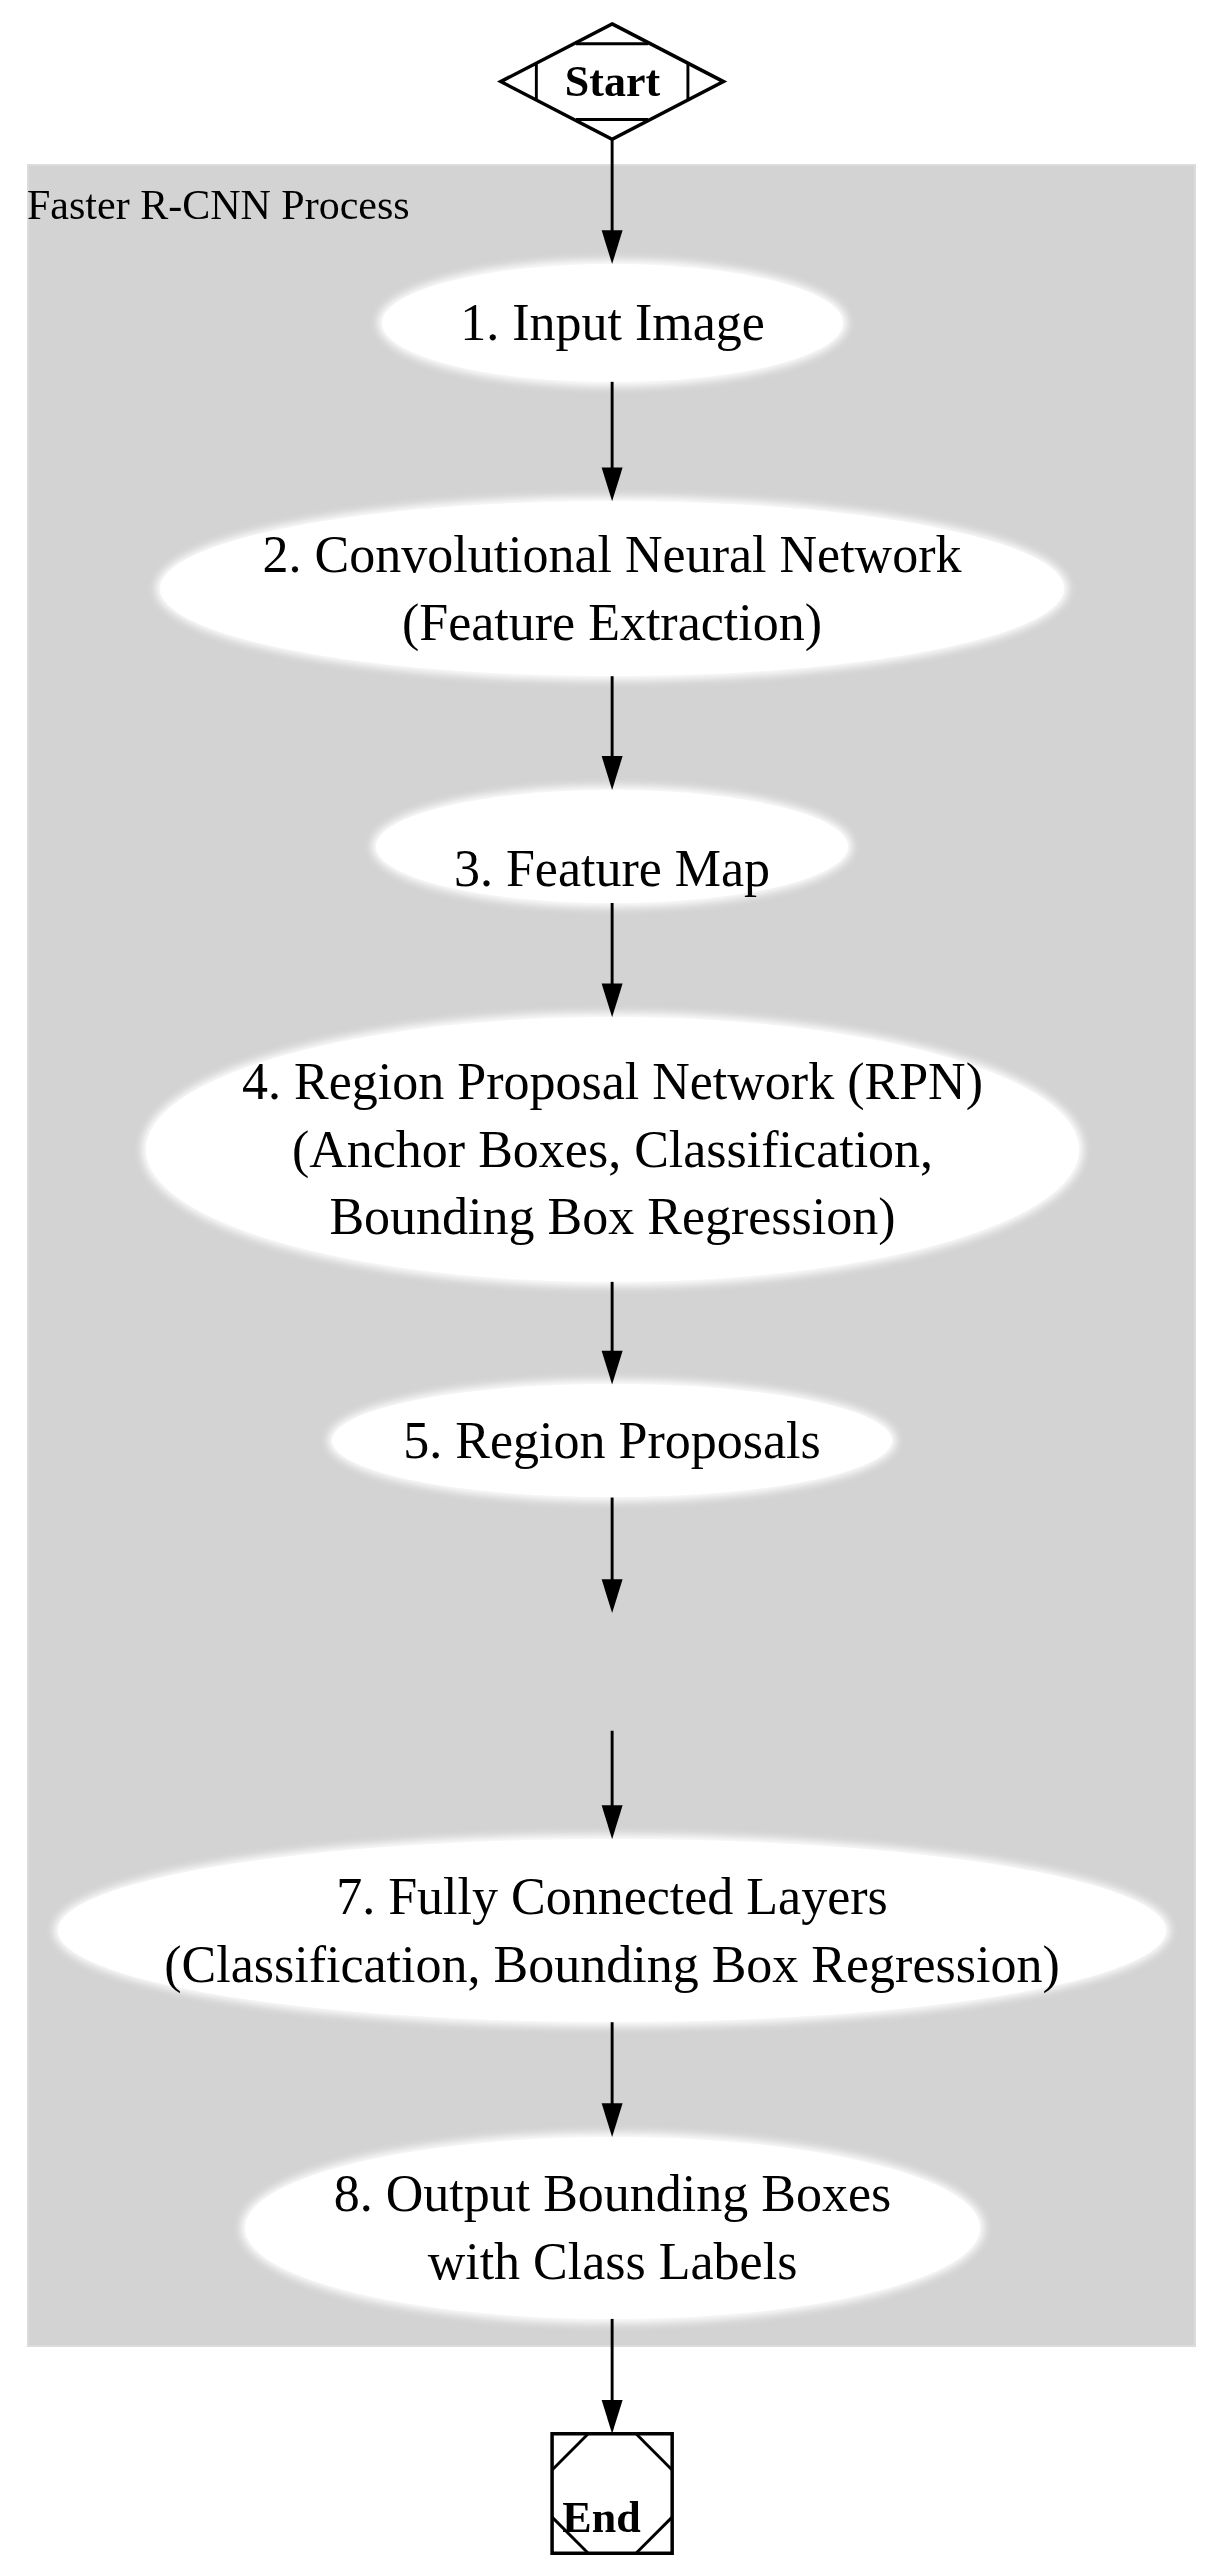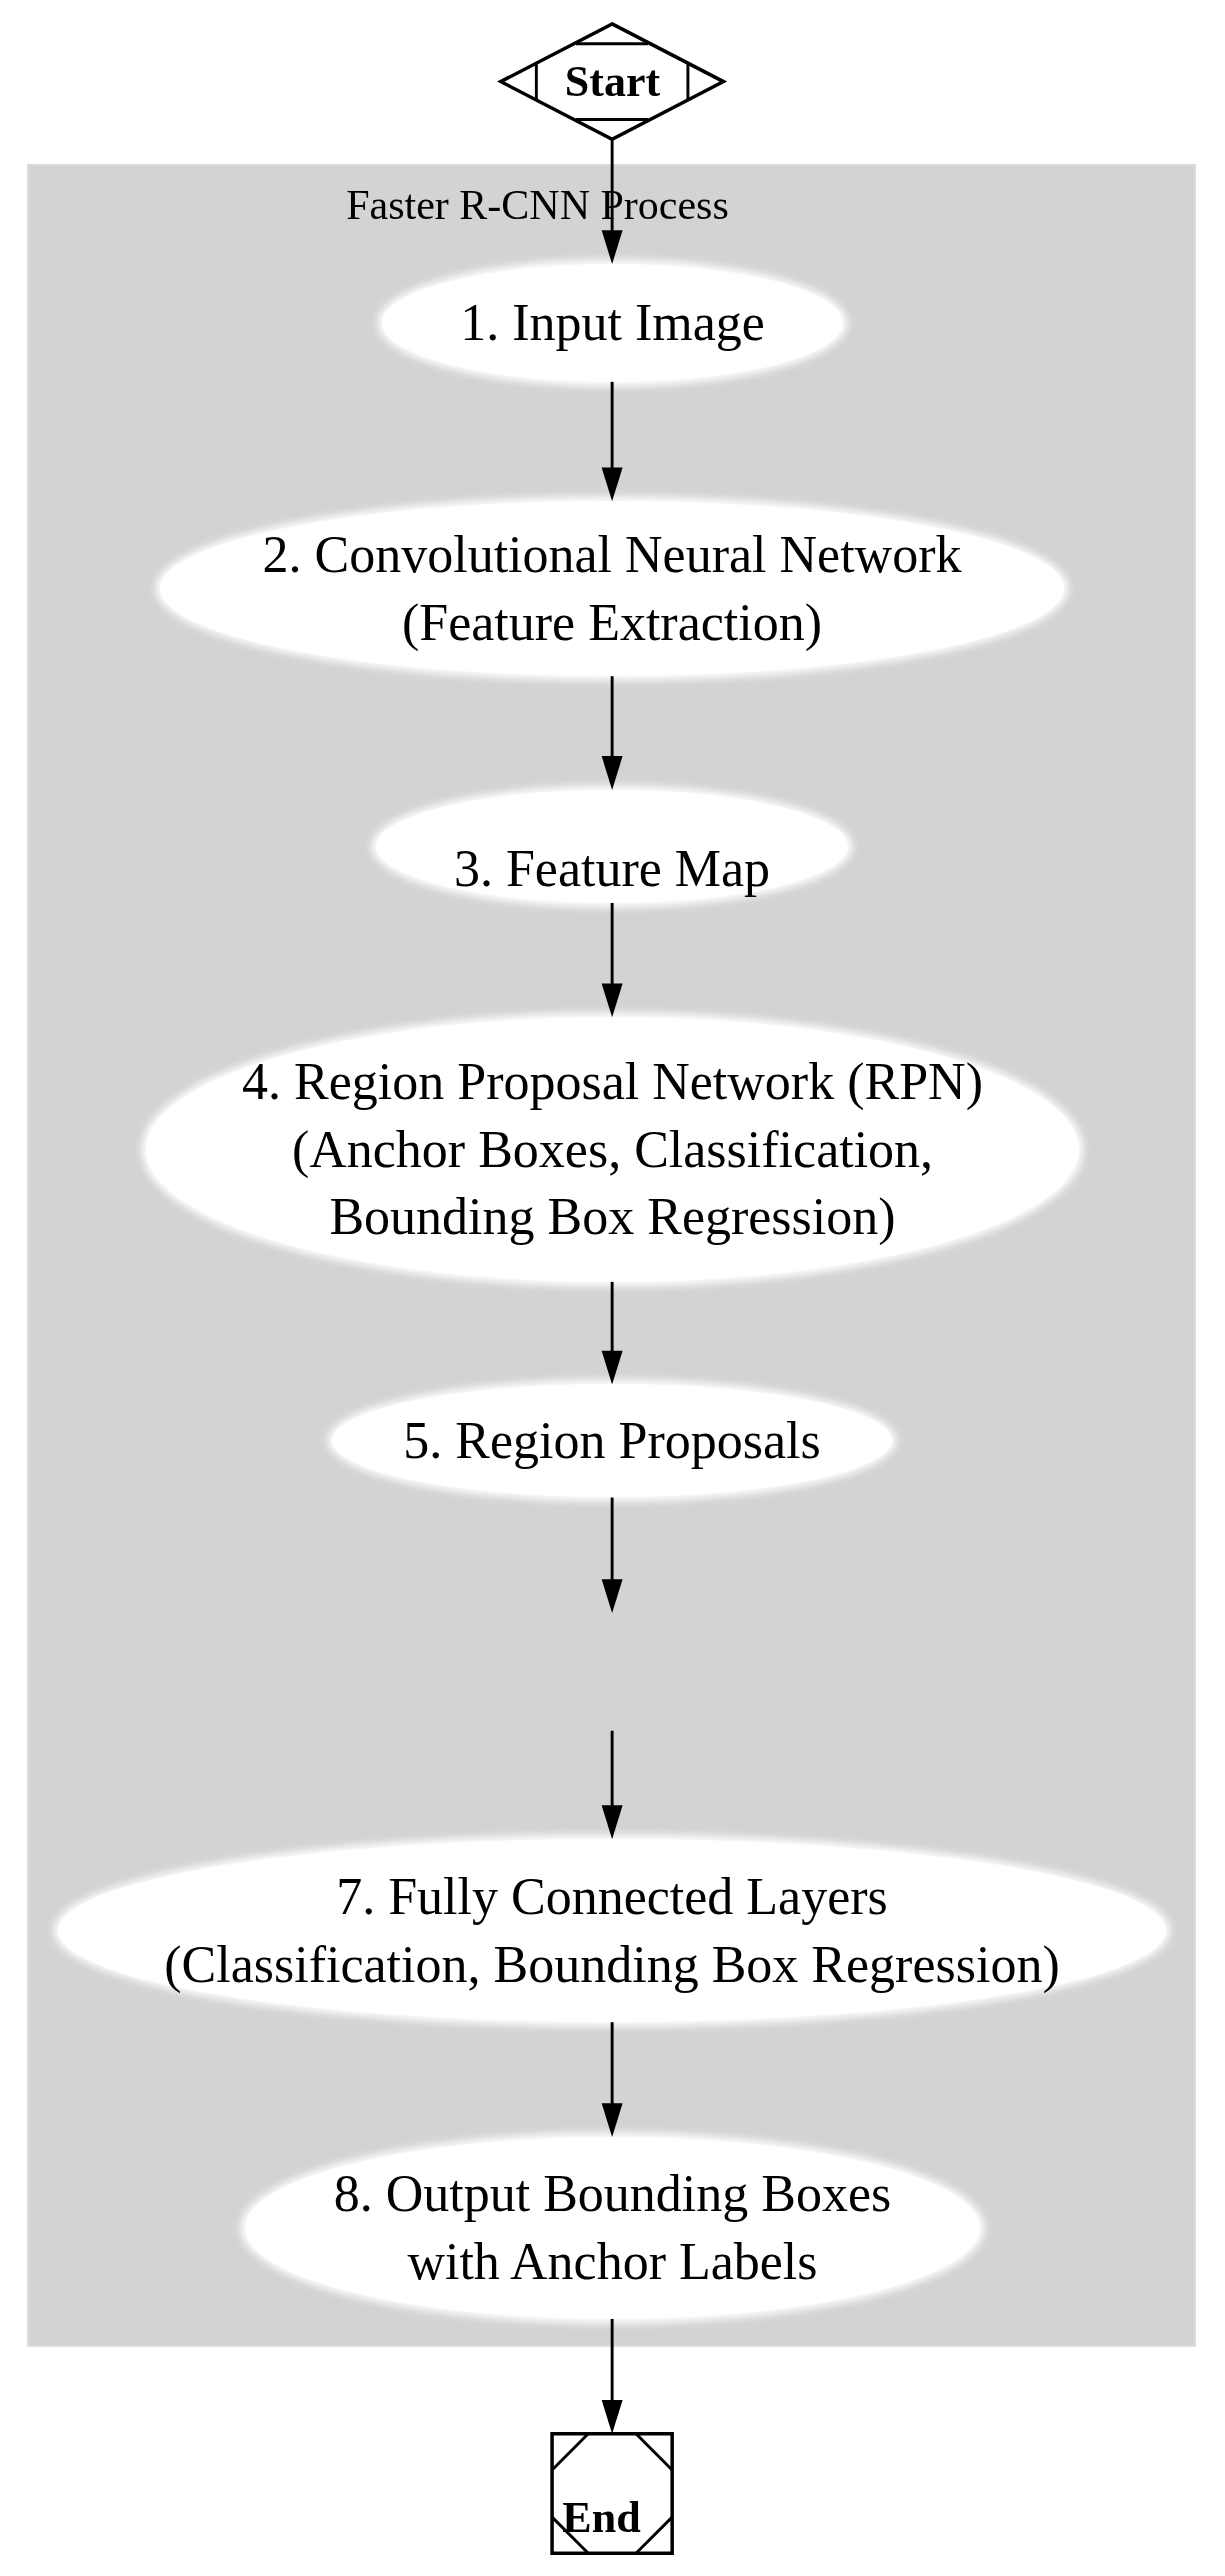--- a/index.html
+++ b/index.html
@@ -5,21 +5,21 @@
   html,body{margin:0;padding:0;background:#ffffff;}
   .canvas{
     position:relative;width:1226px;height:2576px;background:#ffffff;
     font-family:"Liberation Serif", serif;color:#000000;overflow:hidden;
   }
   .cluster{
     position:absolute;left:27px;top:164px;width:1169px;height:2183px;
     background:#d3d3d3;border:2.9px solid #dcdcdc;box-sizing:border-box;z-index:1;
   }
   .cluster-label{
-    position:absolute;left:27px;top:182px;width:1021px;text-align:center;
+    position:absolute;left:27px;top:182px;width:1021px;text-align:left;
     font-size:42px;line-height:1.1;z-index:4;
   }
   .ellipse{
     position:absolute;background:#ffffff;border-radius:50%;
     display:flex;flex-direction:column;align-items:center;justify-content:center;
     text-align:center;font-size:52px;line-height:1.3;z-index:2;
     box-shadow:0 0 8.2px 4.1px #ffffff;
   }
   .ellipse span{display:block;}
   .overlay{position:absolute;left:0;top:0;z-index:3;}
@@ -66,21 +66,21 @@
   </div>
 
 
   <div class="ellipse" style="left:58px;top:1839px;width:1108px;height:183px;">
     <span>7. Fully Connected Layers</span>
     <span>(Classification, Bounding Box Regression)</span>
   </div>
 
   <div class="ellipse" style="left:245px;top:2137px;width:735px;height:182px;">
     <span>8. Output Bounding Boxes</span>
-    <span>with Anchor Labels</span>
+    <span>with Class Labels</span>
   </div>
 
   <svg class="overlay" width="1226" height="2576" viewBox="0 0 2103 4419">
 
     <g>
       <polygon class="shape-stroke" points="1050,41 1241,140 1050,239 859,140"></polygon>
       <line class="shape-cut" x1="988" y1="75" x2="1112" y2="75"></line>
       <line class="shape-cut" x1="988" y1="205" x2="1112" y2="205"></line>
       <line class="shape-cut" x1="920" y1="109" x2="920" y2="171"></line>
       <line class="shape-cut" x1="1180" y1="109" x2="1180" y2="171"></line>

